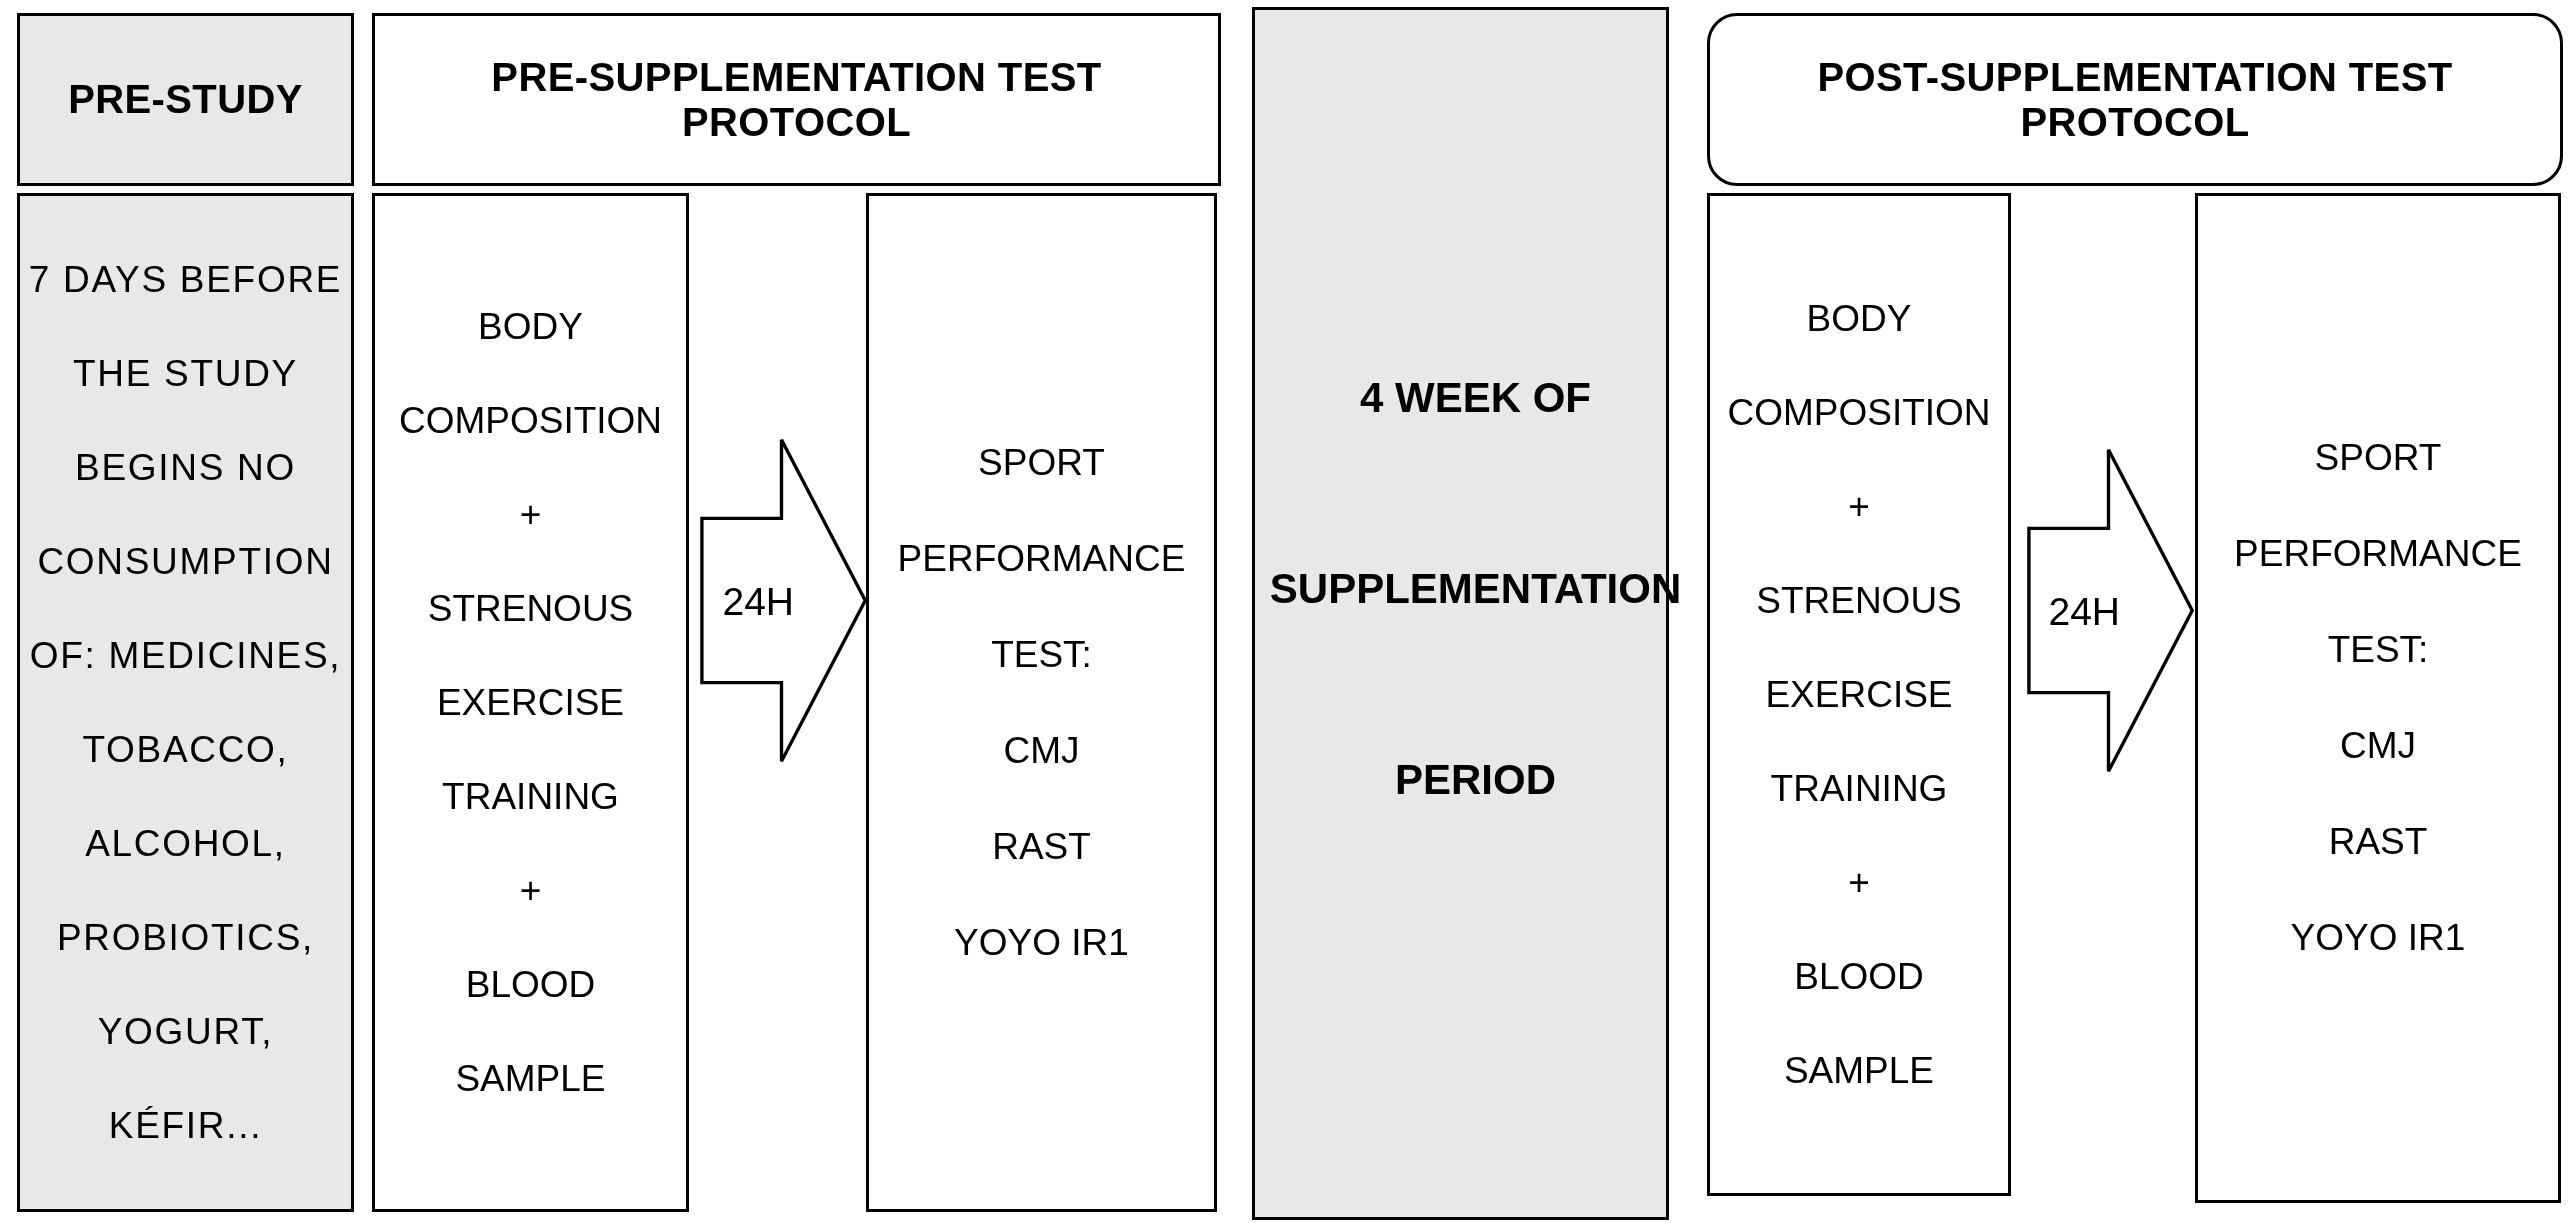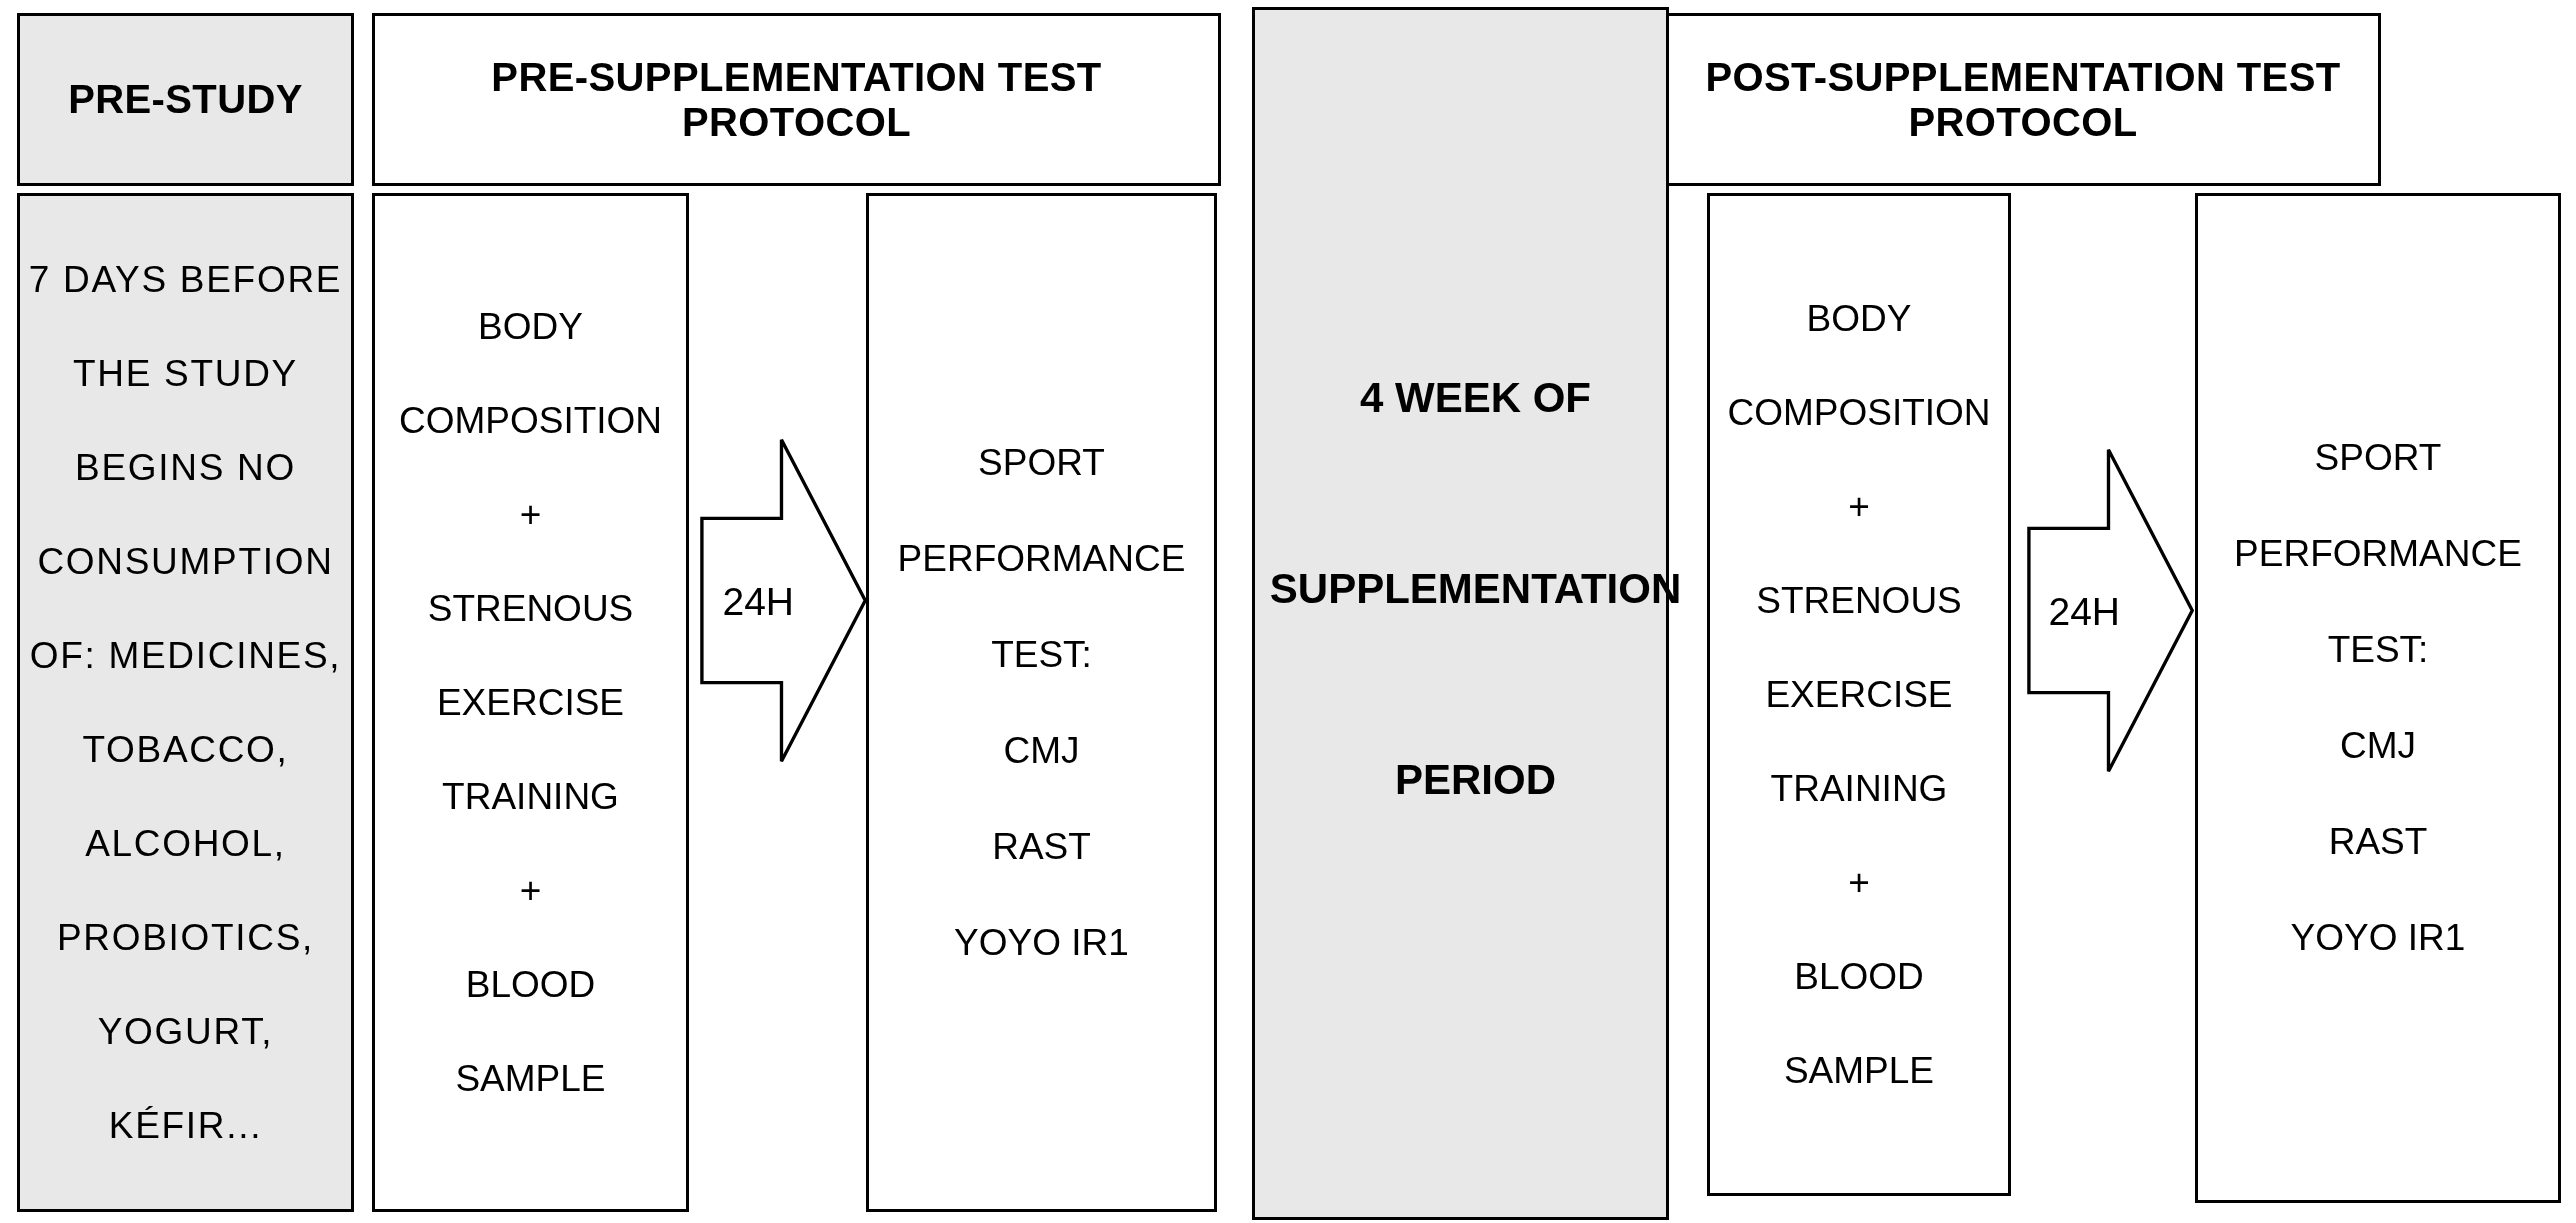--- a/index.html
+++ b/index.html
@@ -25,21 +25,21 @@
     justify-content:center;
     text-align:center;
   }
   .gray{background:var(--gray-fill);}
 
   .header-box{font-weight:bold;font-size:40px;letter-spacing:0.4px;}
 
   
   .a-header{left:17px;top:13.4px;width:337px;height:173px;}
   .b-header{left:372px;top:13.4px;width:849px;height:173px;align-items:center;}
-  .d-header{left:1665px;top:13.4px;width:716px;height:173px;}
+  .d-header{left:1707px;top:13.4px;width:856px;height:173px;border-radius:30px;}
 
   
   .c-box{left:1252px;top:6.7px;width:417px;height:1213px;font-weight:bold;font-size:42px;padding-bottom:50px;padding-left:30px;}
   .c-box .line{line-height:191px;}
 
   
   .a-content{left:17px;top:193px;width:337px;height:1019px;font-size:37px;letter-spacing:1.7px;}
   .a-content .line{line-height:94px;}
 
   .b1-box{left:372px;top:193px;width:317px;height:1019px;font-size:37px;}

